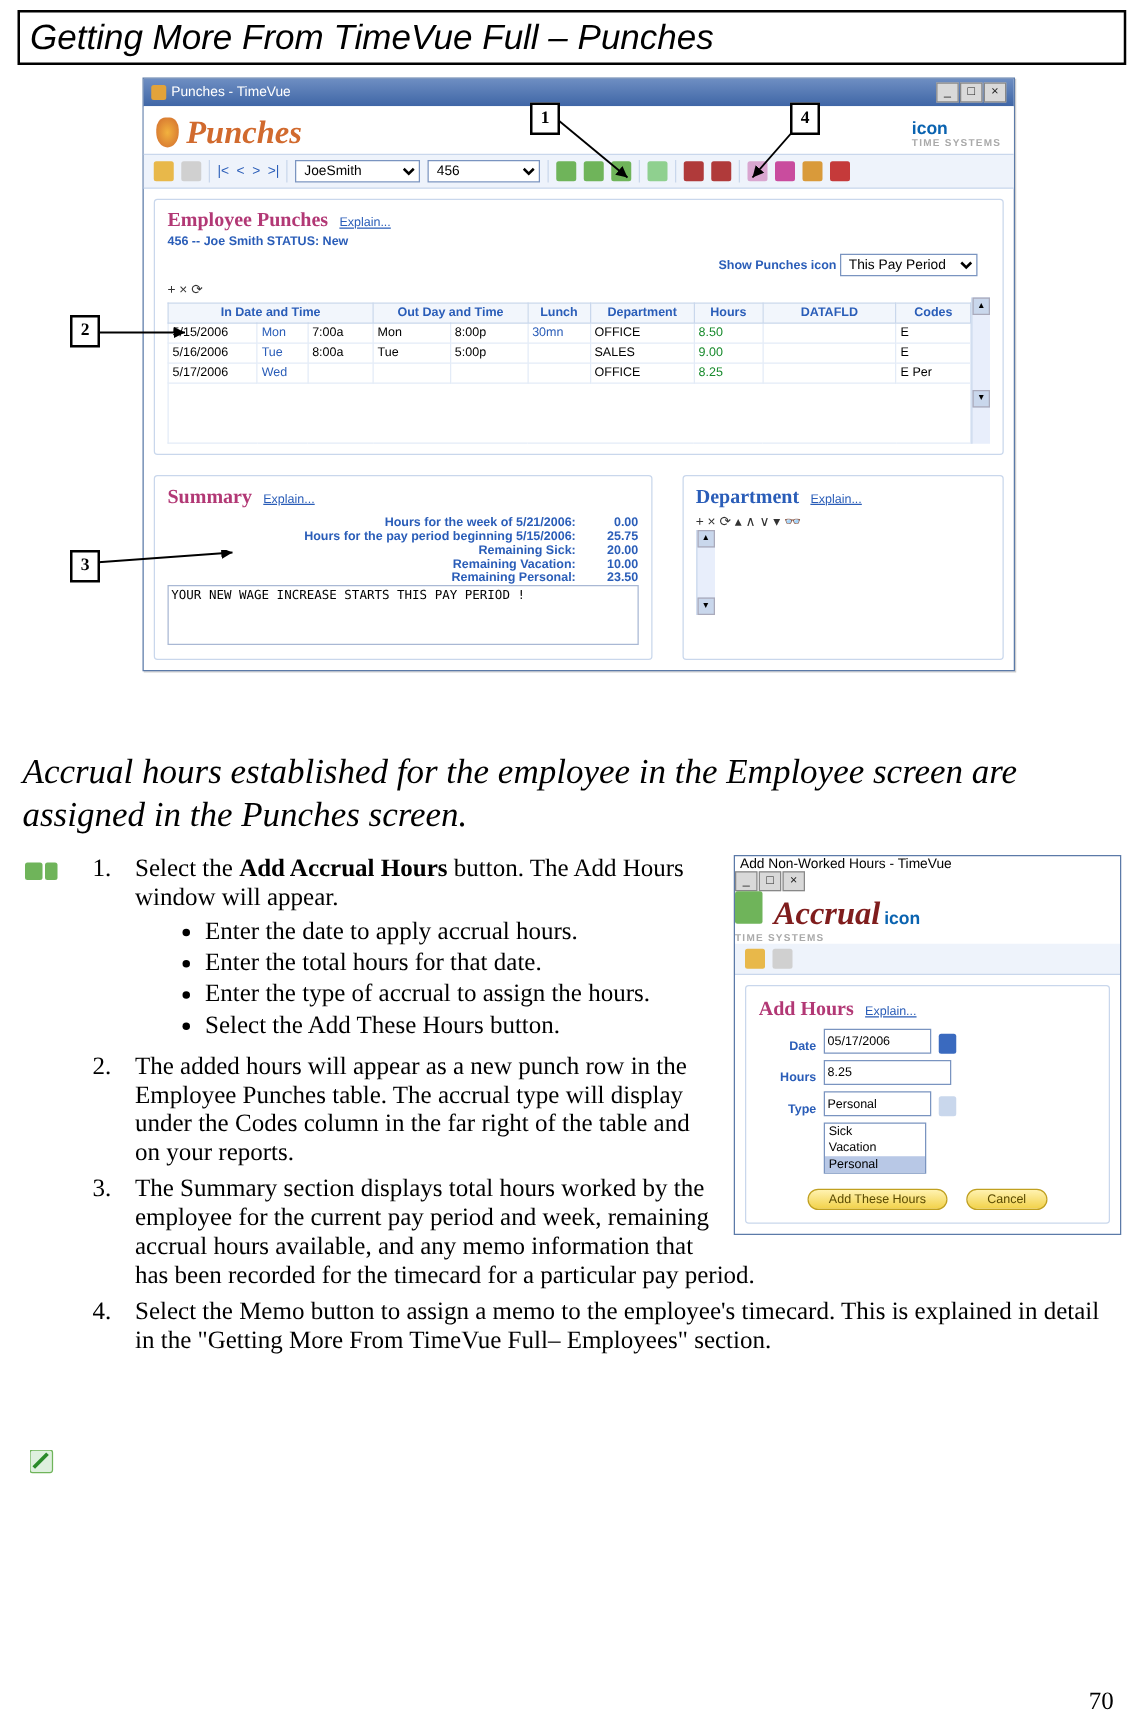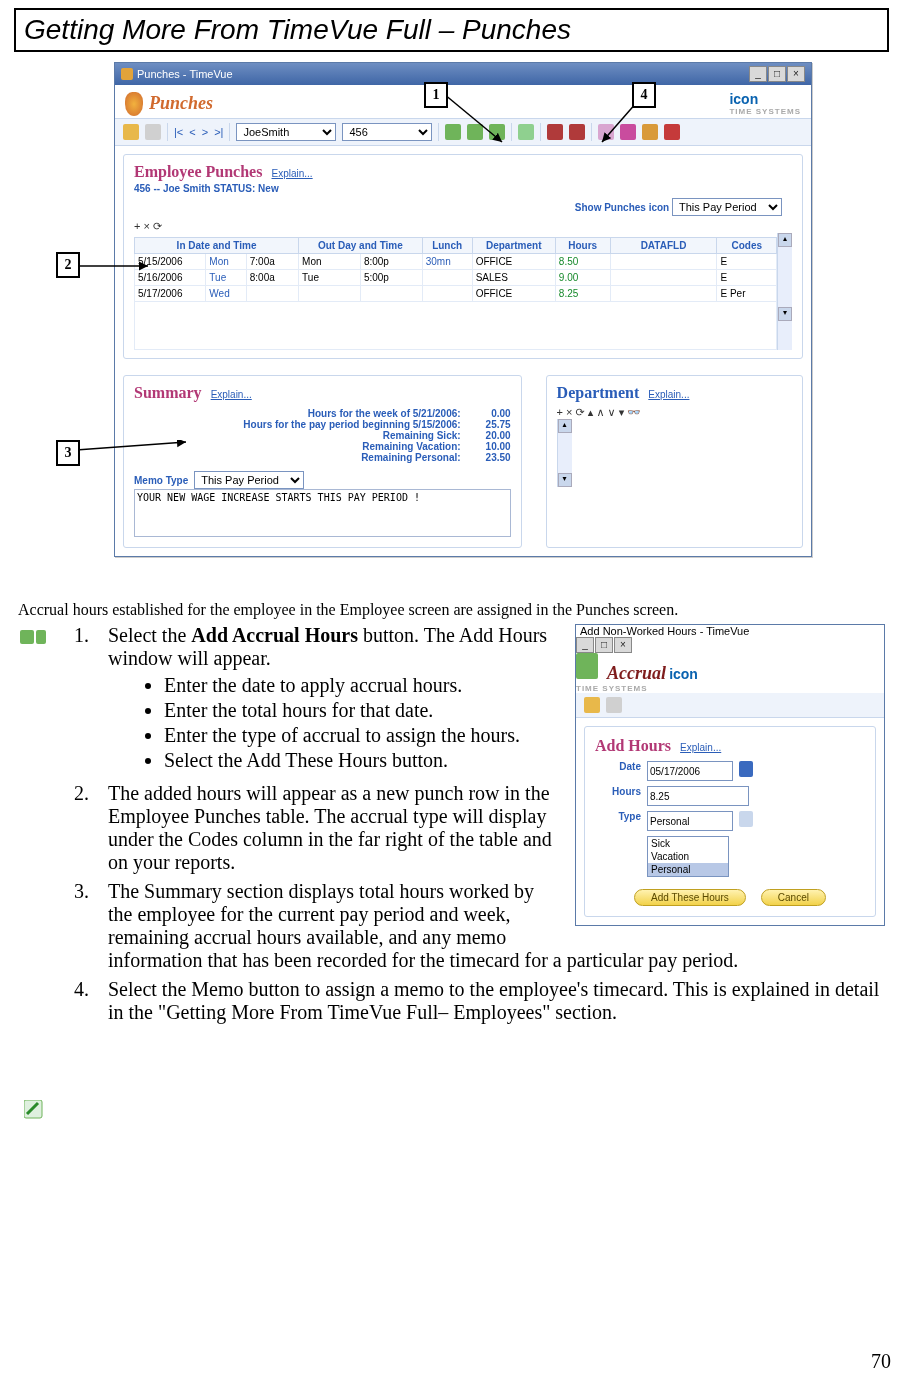--- a/index.html
+++ b/index.html
@@ -3,21 +3,21 @@
 <meta charset="utf-8">
 <style>
   body {
     margin: 0;
     padding: 0;
     font-family: "Times New Roman", serif;
     background: #fff;
     width: 915px;
   }
   .page {
-    padding: 8px 26px 20px 14px;
+    padding: 8px 14px 20px 14px;
     box-sizing: border-box;
     position: relative;
     min-height: 1389px;
   }
   .title-bar {
     border: 2px solid #000;
     padding: 4px 8px;
     font-size: 28px;
     font-style: italic;
     font-family: Verdana, sans-serif;
@@ -46,21 +46,21 @@
     display: flex;
     align-items: center;
     height: 18px;
   }
   .titlebar .tb-icon { width:12px; height:12px; background:#e2a33a; margin-right:4px; border-radius:2px;}
   .titlebar .tb-btns { margin-left:auto; display:flex; gap:1px;}
   .titlebar .tb-btns span { width:16px; height:14px; background:#d9d9d9; color:#222; font-size:10px; text-align:center; line-height:14px; border:1px solid #888;}
   .win .header-band {
     display:flex; align-items:center; background:#fff; padding:6px 10px 2px 10px; border-bottom:1px solid #c9d7ec;
   }
-  .header-band .logo { color:#d16a2e; font-size:18px; font-weight:bold; font-style:italic; font-family: Georgia,serif; text-align: right;}
+  .header-band .logo { color:#d16a2e; font-size:26px; font-weight:bold; font-style:italic; font-family: Georgia,serif; text-align: right;}
   .header-band .logo-dot{display:inline-block;width:18px;height:24px;background:radial-gradient(#f2b23e,#d16a2e);border-radius:40% 40% 50% 50%;margin-right:6px;vertical-align:middle;}
   .header-band .brand { margin-left:auto; color:#0a63b0; font-weight:bold; font-size:14px;}
   .header-band .brand small{color:#aaa;font-size:8px;display:block;letter-spacing:1px;}
   .toolbar {
     display:flex; align-items:center; gap:6px; padding:4px 8px; background:#eef3fb; border-bottom:1px solid #c9d7ec;
     font-size:11px;
   }
   .tb-ico{width:16px;height:16px;display:inline-block;border-radius:2px;}
   .sep{width:1px;height:18px;background:#c9d7ec;}
   .dd{border:1px solid #7a94c0;background:#fff;height:18px;font-size:11px;padding:0 2px;}
@@ -76,33 +76,33 @@
   .tbl td{border:1px solid #e3ebf7;padding:2px 3px;text-align:left;white-space:nowrap;overflow:hidden;}
   .hours-col{color:#178a2c;text-align:right;}
   .blue{color:#2a5db8;}
   .right-label{color:#2a5db8;font-weight:bold;font-size:10px;text-align:right;}
   .two-col{display:flex;gap:8px;}
   .two-col .section-box{flex:1;}
   .memo-area{width:100%;height:48px;border:1px solid #a9b8d4;background:#fff;font-size:10px;padding:2px;box-sizing:border-box;resize:none;}
   .dept-tbl td:nth-child(2){text-align:right;}
   .callout{position:absolute;border:2px solid #000;background:#fff;width:20px;height:22px;text-align:center;font-weight:bold;font-family:"Times New Roman",serif;font-size:14px;line-height:22px;z-index:5;}
   svg.arrow{position:absolute;z-index:4;pointer-events:none;}
-  .body-text{font-size:16px;margin:18px 4px 4px 4px;line-height:1.25;}
+  .body-text{font-size:28px;margin:18px 4px 14px 4px;line-height:1.25;font-style:italic;}
   .steps-wrap{position:relative;margin:0 4px;}
   .step-icon{position:absolute;width:30px;height:20px;}
   .ol-main{font-size:20px;margin:0 0 0 90px;padding:0 0 0 0;list-style:none;}
   .ol-main>li{position:relative;margin-bottom:6px;padding-left:0;}
   .ol-main .num{position:absolute;left:-34px;}
   .ol-main ul{list-style:disc;margin:4px 0 10px 56px;padding:0;}
   .ol-main ul li{margin-bottom:2px;}
   .accrual-float{float:right;width:310px;margin:0 0 8px 12px;}
   .accrual-win{border:1px solid #5b7aa8;font-family:Tahoma,Arial,sans-serif;font-size:11px;}
   .accrual-win .header-band .logo{color:#2e8fb0;}
   .add-hours-box{margin:8px;border:1px solid #c9d7ec;border-radius:3px;padding:10px;}
-  .fld-row{display:flex;align-items:flex-start;margin-bottom:5px;gap:6px;}
+  .fld-row{display:flex;align-items:flex-end;margin-bottom:5px;gap:6px;}
   .fld-row label{width:46px;text-align:right;color:#2a5db8;font-weight:bold;font-size:10px;}
   .fld-row input,.fld-row select{border:1px solid #7a94c0;font-size:10px;height:16px;}
   .type-list{border:1px solid #7a94c0;font-size:10px;width:80px;margin-left:52px;}
   .type-list div{padding:1px 3px;}
   .type-list .sel{background:#b8c8e6;}
   .btn-row{text-align:center;margin-top:12px;}
   .pill{display:inline-block;border:1px solid #c0a020;background:linear-gradient(#fff2b0,#f2d24a);border-radius:10px;padding:2px 16px;font-size:10px;color:#5a4a00;margin:0 6px;}
   .page-num{position:absolute;bottom:16px;right:24px;font-size:20px;}
   b{font-weight:bold;}
   .show-from-row{text-align:right;font-size:10px;color:#2a5db8;font-weight:bold;padding:4px 10px 0 0;}
@@ -294,24 +294,20 @@
               </div>
             <div>
                 <span class="lbl">Remaining Vacation:</span>
                 <span class="val">10.00</span>
               </div>
             <div>
                 <span class="lbl">Remaining Personal:</span>
                 <span class="val">23.50</span>
               </div>
           </div>
-          <div style="margin-top:8px;display:flex;align-items:center;gap:6px">
-            <span class="right-label" style="text-align:left">Memo Type</span>
-            <select class="dd" style="width:110px"><option>This Pay Period</option></select>
-          </div>
           <textarea class="memo-area" style="">YOUR NEW WAGE INCREASE STARTS THIS PAY PERIOD !</textarea>
         </div>
 
         <div class="section-box" style="flex:1">
           <div>
             <span class="sec-title" style="color:#2a5db8">Department</span>
             <a class="explain">Explain...</a>
           </div>
           <div class="mini-ico-row">+ × ⟳ ▴ ∧ ∨ ▾ 👓</div>
           <div class="tbl-wrap">

